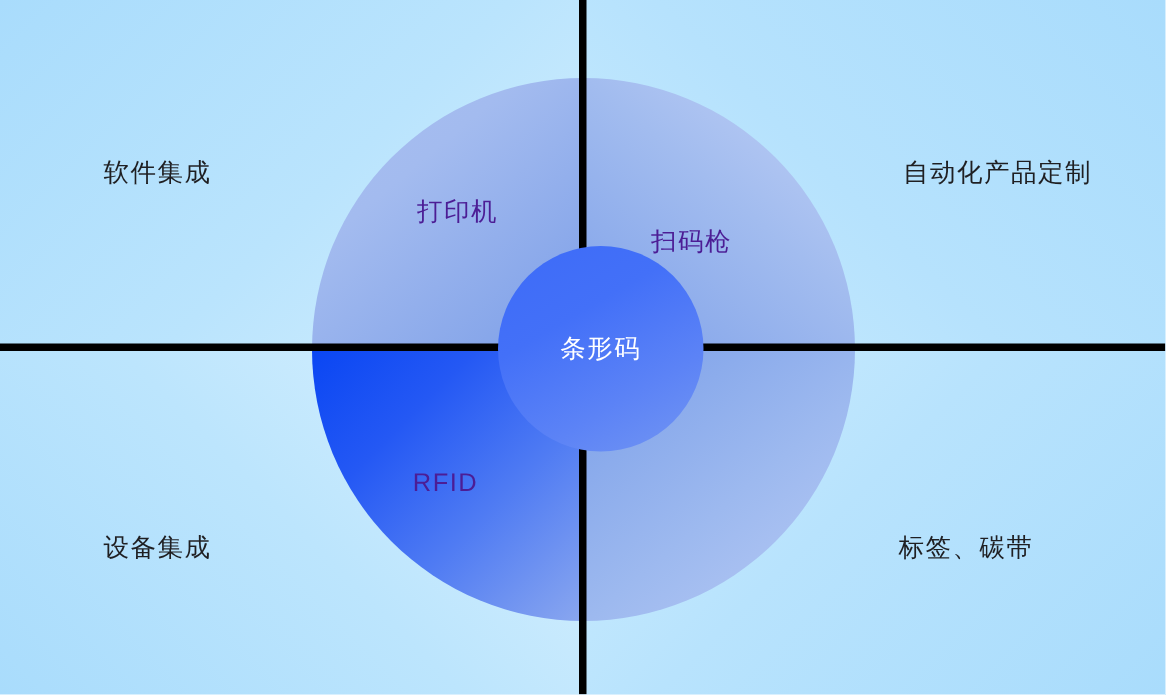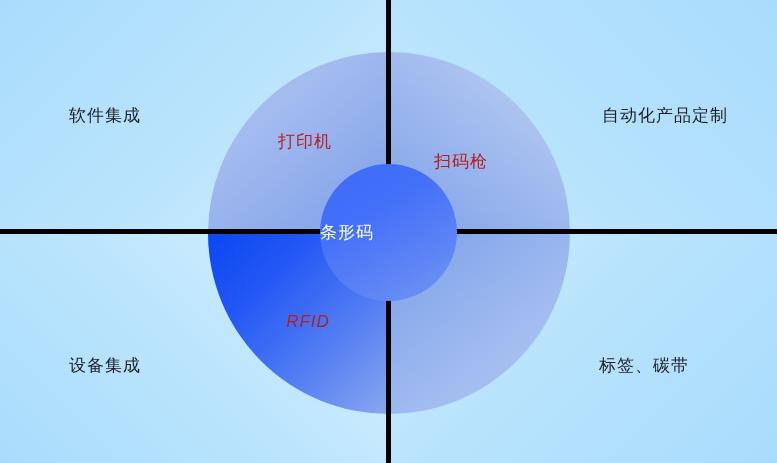--- a/index.html
+++ b/index.html
@@ -44,29 +44,29 @@
     height: 50%;
   }
   .ring-tl { left: 0;   top: 0;   background: linear-gradient(140deg, #a9bef0 0%, #a3bbef 35%, #7d9fe8 100%); }
   .ring-tr { left: 50%; top: 0;   background: linear-gradient(220deg, #c3d2f6 0%, #a2bcef 45%, #7fa1e9 100%); }
   .ring-bl { left: 0;   top: 50%; background: linear-gradient(135deg, #0a46f3 0%, #2458f4 30%, #4f7bf3 62%, #8aa7ef 100%); }
   .ring-br { left: 50%; top: 50%; background: linear-gradient(320deg, #b9cbf5 0%, #9db9ef 45%, #7b9fe9 100%); }
 
   
   .core {
     position: absolute;
-    left: 320px;
+    left: 332px;
     top: 164px;
     width: 137px;
     height: 137px;
     border-radius: 50%;
     background: linear-gradient(150deg, #3d6bf8 0%, #4370f8 35%, #5c83f6 70%, #7396f2 100%);
     display: flex;
     align-items: center;
-    justify-content: flex-start;
+    justify-content: center;
   }
   .core-label {
     color: #ffffff;
     font-size: 17px;
     letter-spacing: 1px;
     white-space: nowrap;
   }
 
   
   .axis-v {
@@ -91,34 +91,34 @@
     position: absolute;
     white-space: nowrap;
     transform: translate(-50%, -50%);
   }
   .lbl-outer {
     color: #1f1f22;
     font-size: 17px;
     letter-spacing: 1px;
   }
   .lbl-inner {
-    color: #b91c1c;
+    color: #4c1d95;
     font-size: 17px;
     letter-spacing: 1px;
     text-align: right;
   }
 
   .pos-sw { left: 105px; top: 115px; }
   .pos-ne { left: 665px; top: 115px; }
   .pos-se { left: 105px; top: 365px; }
   .pos-lb { left: 644px; top: 365px; }
 
   .pos-printer  { left: 305px; top: 141px; }
   .pos-scanner  { left: 461px; top: 141px; margin-top: 20px; }
-  .pos-rfid     { left: 308px; top: 322px; font-style: italic; }
+  .pos-rfid     { left: 297px; top: 322px; }
   .pos-rental   { left: 473px; top: 322px; }
 </style>
 </head>
 <body>
 
 <div id="stage">
 
   <div class="bg-quad bg-tl"></div>
   <div class="bg-quad bg-tr"></div>
   <div class="bg-quad bg-bl"></div>

